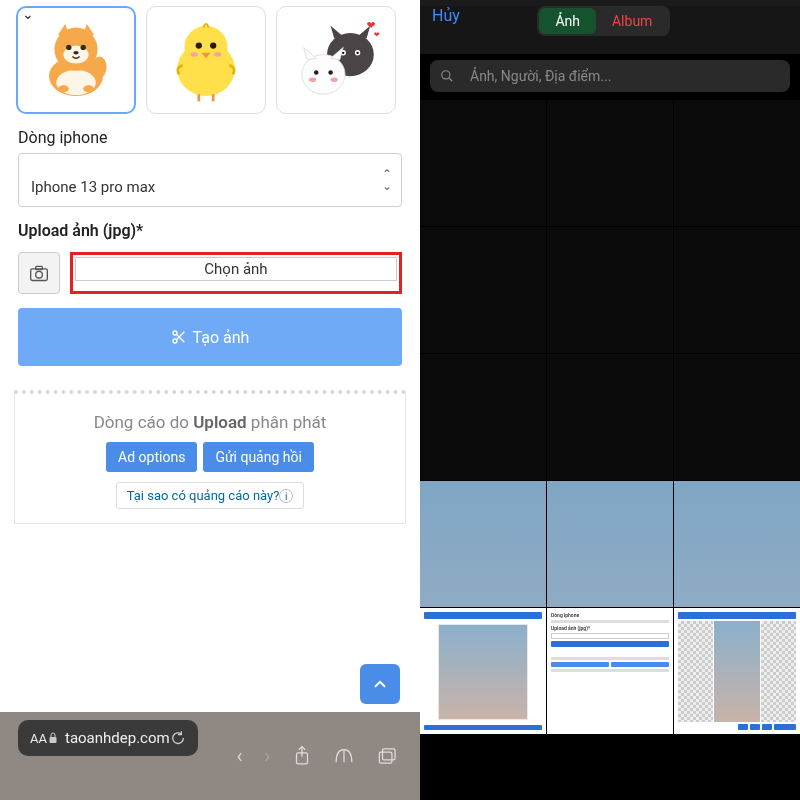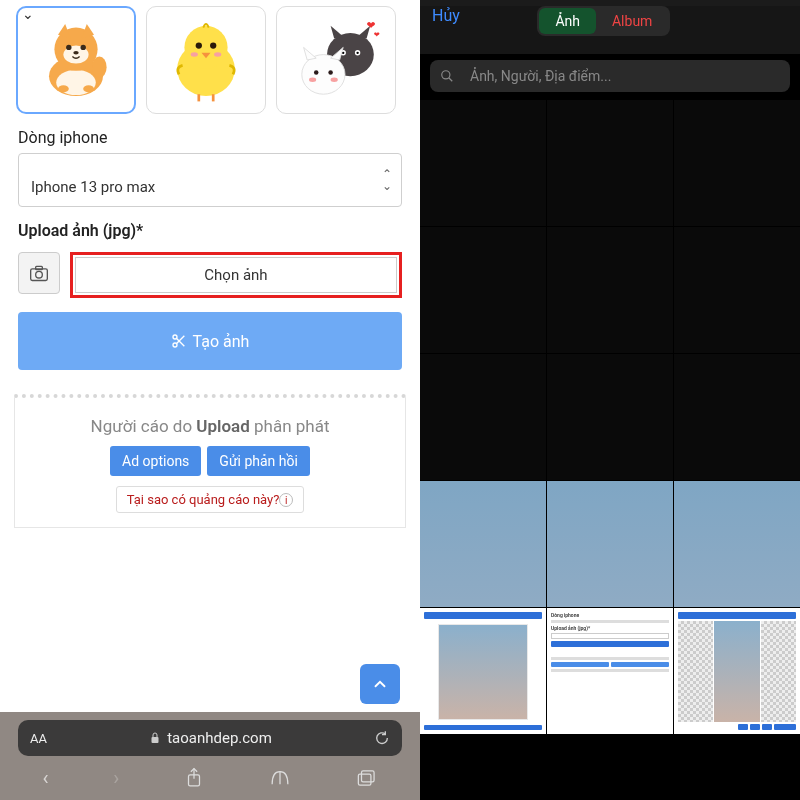--- a/index.html
+++ b/index.html
@@ -16,34 +16,34 @@
 
   .label { font-size: 16px; color: #222; padding: 14px 18px 6px; }
   .label.bold { font-weight: 600; }
   .select-wrap { margin: 0 18px; position: relative; }
   .select-box { width: 100%; border: 1px solid #cfcfcf; border-radius: 4px; padding: 24px 34px 10px 12px; font-size: 15px; color: #333; background: #fff; }
   .select-caret { position: absolute; right: 10px; top: 50%; transform: translateY(-50%); color: #666; font-size: 12px; line-height: 1; }
 
   .upload-row { display: flex; align-items: stretch; gap: 10px; padding: 6px 18px 0; }
   .camera-btn { width: 42px; height: 42px; border: 1px solid #ccc; border-radius: 4px; background: #f3f3f3; display: flex; align-items: center; justify-content: center; color: #444; }
   .choose-wrap { flex: 1; border: 3px solid #e62020; padding: 2px; }
-  .choose-btn { width: 100%; height: 36px; border: 1px solid #ccc; background: #fff; font-size: 15px; color: #333; }
+  .choose-btn { width: 100%; height: 24px; border: 1px solid #ccc; background: #fff; font-size: 15px; color: #333; }
 
   .create-btn { margin: 14px 18px 0; height: 58px; background: #6eaaf5; color: #fff; border: none; border-radius: 4px; font-size: 16px; display: flex; align-items: center; justify-content: center; gap: 6px; }
 
   .ad-box { margin: 24px 14px 0; border: 1px solid #e6e6e6; border-top: 4px dotted #d7d7d7; padding: 18px 10px 14px; text-align: center; }
   .ad-title { font-size: 17px; color: #888; }
   .ad-title .google { font-weight: 600; color: #666; }
   .ad-btns { display: flex; justify-content: center; gap: 6px; margin-top: 10px; }
   .ad-btn { background: #4a8de8; color: #fff; border: none; border-radius: 3px; padding: 7px 12px; font-size: 14px; }
-  .ad-why { display: inline-flex; align-items: center; margin-top: 10px; border: 1px solid #ddd; border-radius: 3px; padding: 5px 10px; font-size: 13px; color: #b91c1c; }
+  .ad-why { display: inline-flex; align-items: center; margin-top: 10px; border: 1px solid #ddd; border-radius: 3px; padding: 5px 10px; font-size: 13px; color: #0369a1; }
 
   .scroll-top { position: absolute; right: 20px; bottom: 96px; width: 40px; height: 40px; background: #4a8de8; border-radius: 6px; display: flex; align-items: center; justify-content: center; color: #fff; }
 
-  .safari-bar { position: absolute; bottom: 0; left: 0; right: 0; height: 88px; background: rgba(120,110,104,0.82); display: flex; flex-direction: column; }
+  .safari-bar { position: absolute; bottom: 0; left: 0; right: 0; height: 88px; background: rgba(120,110,104,0.82); display: flex; flex-direction: row; }
   .url-pill { margin: 8px 18px 0; height: 36px; background: rgba(50,50,50,0.9); border-radius: 10px; display: flex; align-items: center; justify-content: space-between; padding: 0 12px; color: #eee; font-size: 15px; }
   .url-mid { display: flex; align-items: center; gap: 6px; }
   .safari-icons { flex: 1; display: flex; align-items: center; justify-content: space-around; color: rgba(255,255,255,0.65); font-size: 20px; padding: 0 10px; }
 
   
   .picker-head { height: 48px; display: flex; align-items: flex-start; padding: 0 12px; background: #161616; }
   .cancel-txt { color: #3e8bff; font-size: 16px; }
   .seg { margin-left: auto; margin-right: auto; display: flex; background: #2a2a2a; border-radius: 8px; padding: 2px; }
   .seg-btn { padding: 5px 16px; font-size: 14px; color: #ef4444; border-radius: 6px; }
   .seg-btn.active { background: #14532d; color: #fff; }
@@ -162,25 +162,25 @@
         <circle cx="6" cy="6" r="3" fill="none" stroke="#fff" stroke-width="2"></circle>
         <circle cx="6" cy="18" r="3" fill="none" stroke="#fff" stroke-width="2"></circle>
         <line x1="8" y1="8" x2="20" y2="20" stroke="#fff" stroke-width="2"></line>
         <line x1="8" y1="16" x2="20" y2="4" stroke="#fff" stroke-width="2"></line>
       </svg>
     <span>Tạo ảnh</span>
   </button>
 
   <div class="ad-box">
     <div class="ad-title">
-      <span>Người cáo do </span><span class="google">Upload</span><span> phân phát</span>
+      <span>Dòng cáo do </span><span class="google">Upload</span><span> phân phát</span>
     </div>
     <div class="ad-btns">
       <button class="ad-btn">Ad options</button>
-      <button class="ad-btn">Gửi phản hồi</button>
+      <button class="ad-btn">Gửi quảng hồi</button>
     </div>
     <div class="ad-why">
       <span>Tại sao có quảng cáo này?</span>
       <span style="border:1px solid #bbb;border-radius:50%;width:14px;height:14px;font-size:10px;line-height:13px;">i</span>
     </div>
   </div>
 
   <div class="scroll-top">
     <svg width="18" height="18" viewBox="0 0 24 24">
         <path d="M6 15 L12 9 L18 15" stroke="#fff" stroke-width="2.5" fill="none" stroke-linecap="round"></path>

